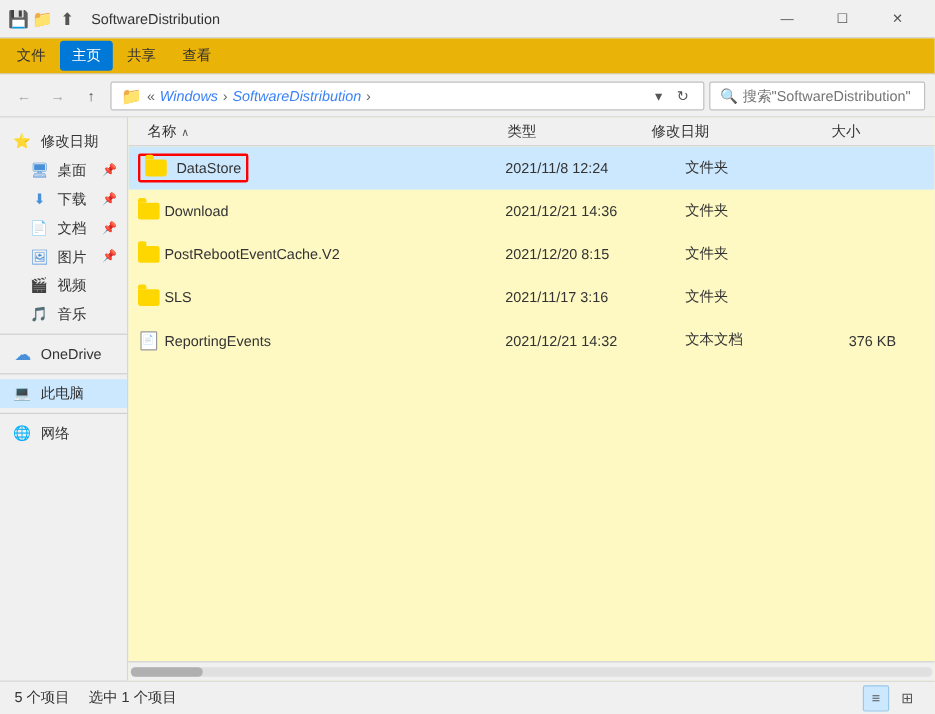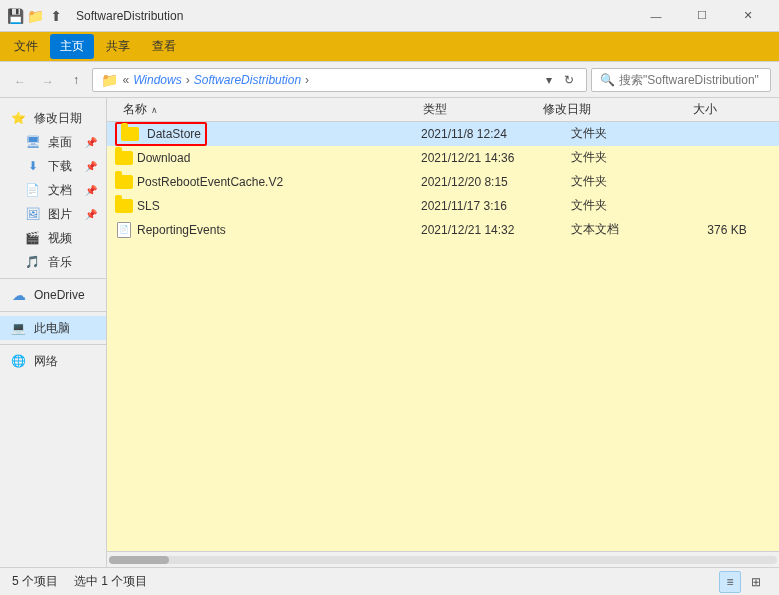--- a/index.html
+++ b/index.html
@@ -144,21 +144,21 @@
     .col-name { flex: 0 0 300px; }
     .col-date { flex: 0 0 150px; }
     .col-type { flex: 0 0 120px; }
     .col-size { flex: 0 0 80px; }
     .col-sort-arrow { font-size: 9px; color: #555; }
 
     .file-list { flex: 1; overflow-y: auto; }
     .file-row {
       display: flex;
       align-items: center;
-      height: 24px;
+      height: 36px;
       padding: 0 8px;
       cursor: pointer;
       border-bottom: 1px solid transparent;
     }
     .file-row.selected { background: #cce8ff; }
     .file-row.highlighted-red { background: #cce8ff; }
 
     .file-icon { width: 18px; height: 18px; display: flex; align-items: center; justify-content: center; margin-right: 4px; }
     .file-name-cell { flex: 0 0 282px; display: flex; align-items: center; font-size: 12px; color: #333; }
     .file-date-cell { flex: 0 0 150px; font-size: 12px; color: #333; margin-left: 24px; }

